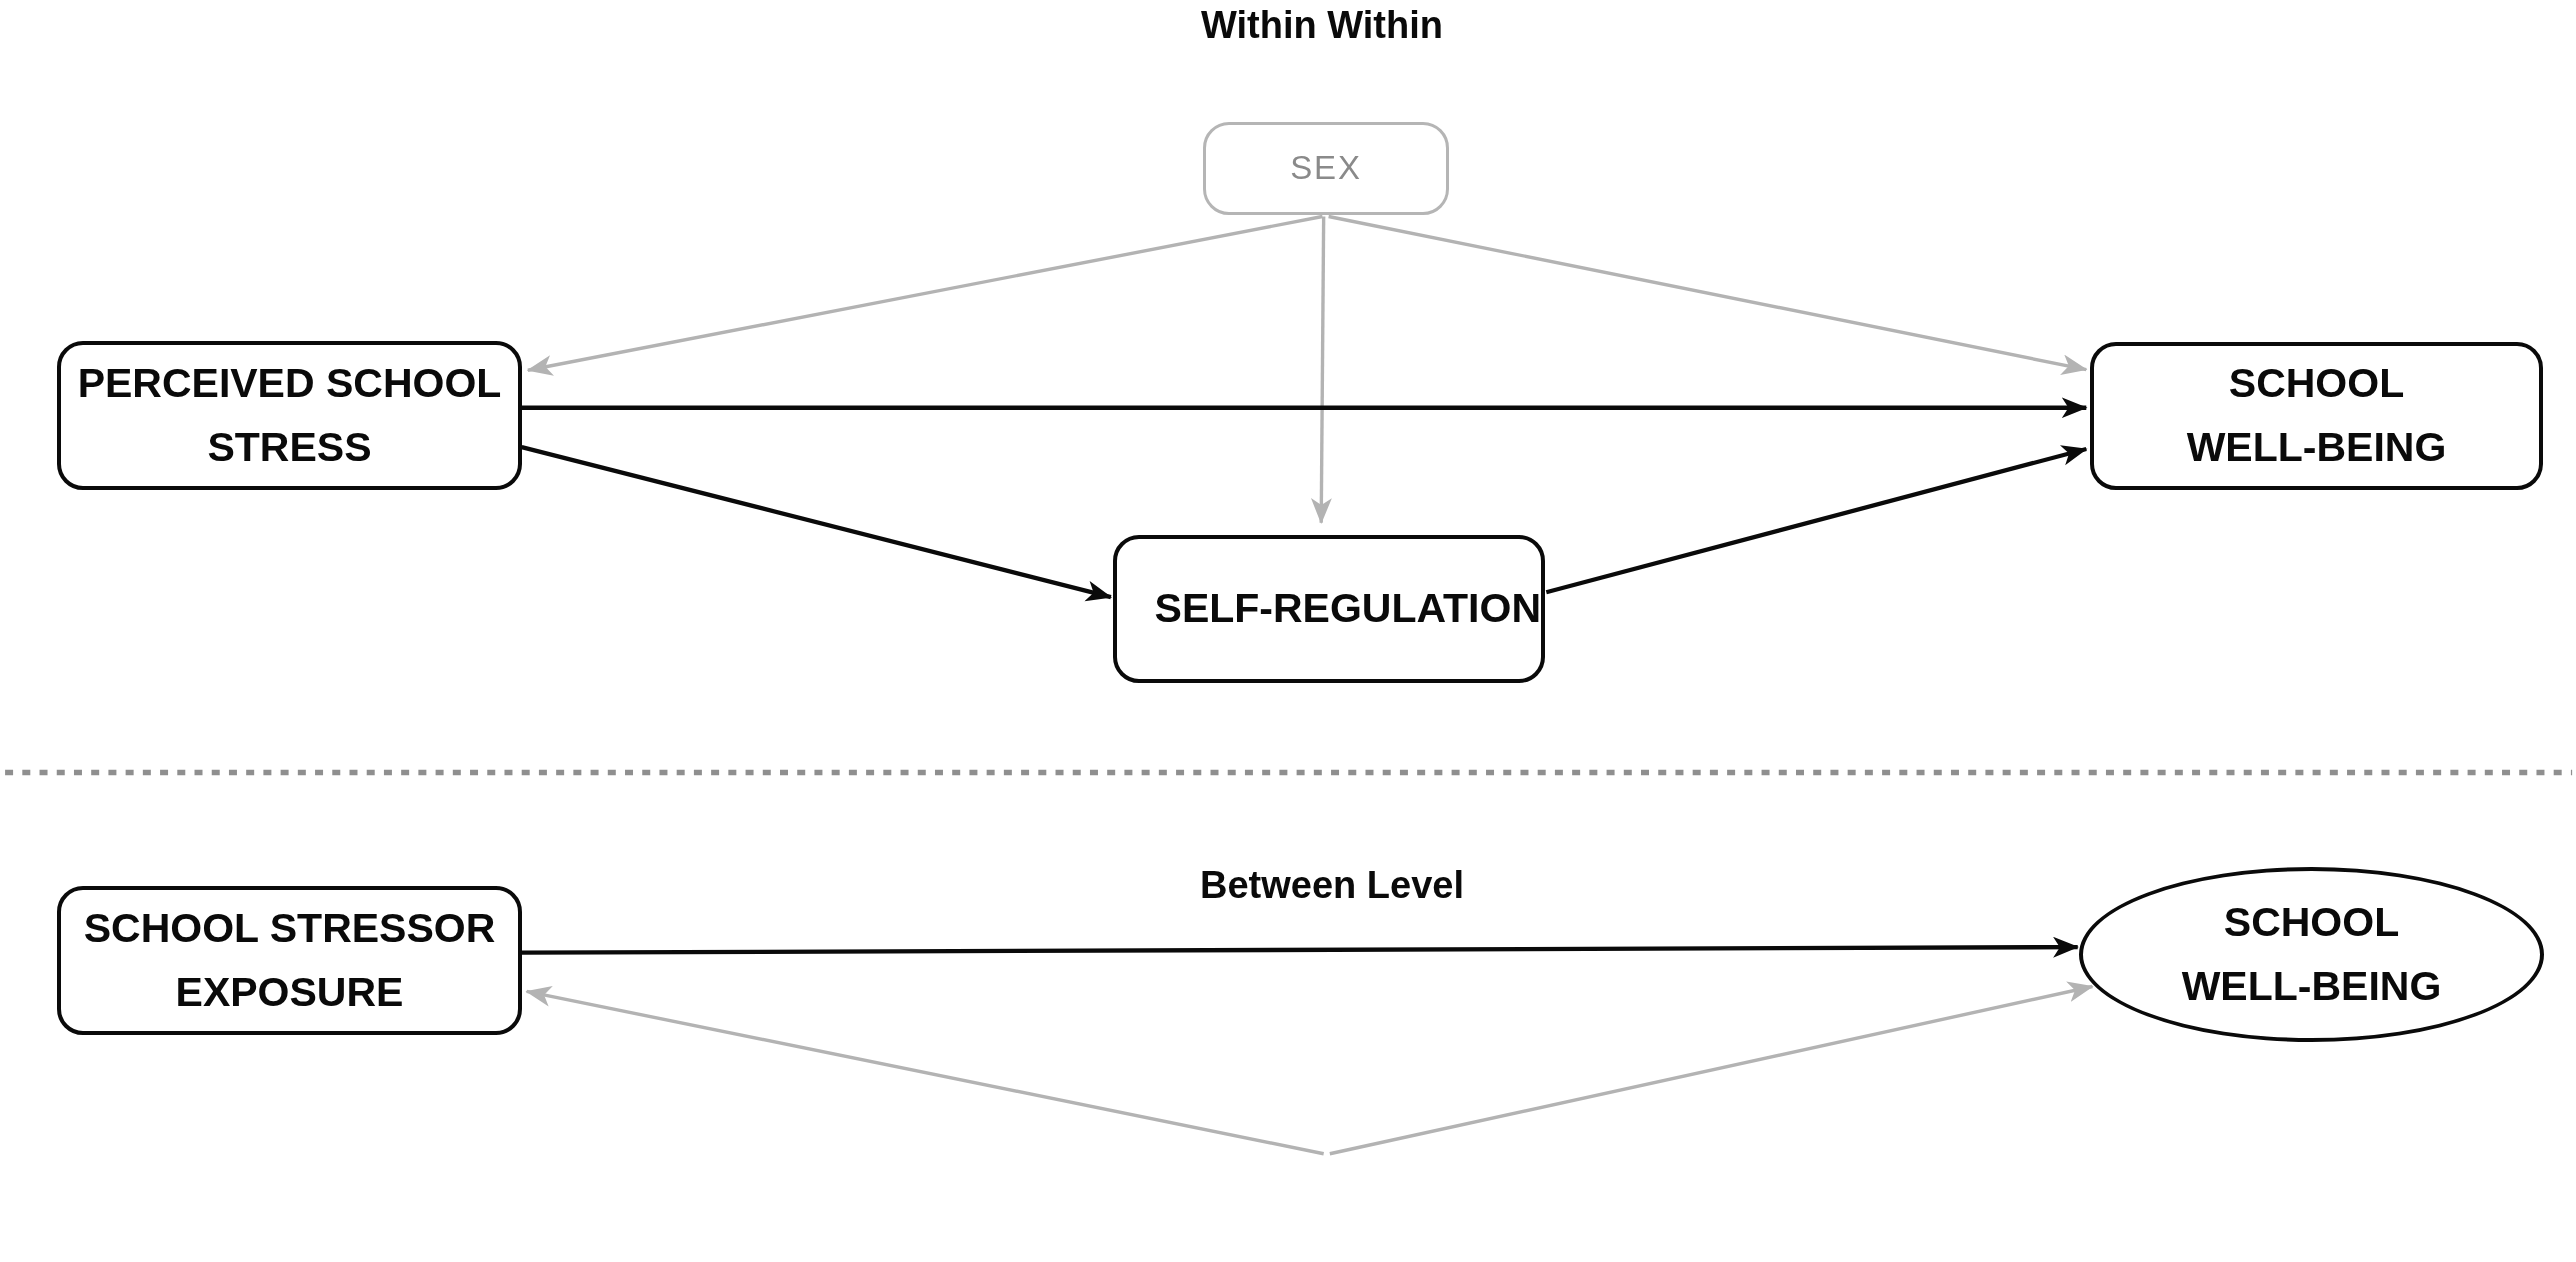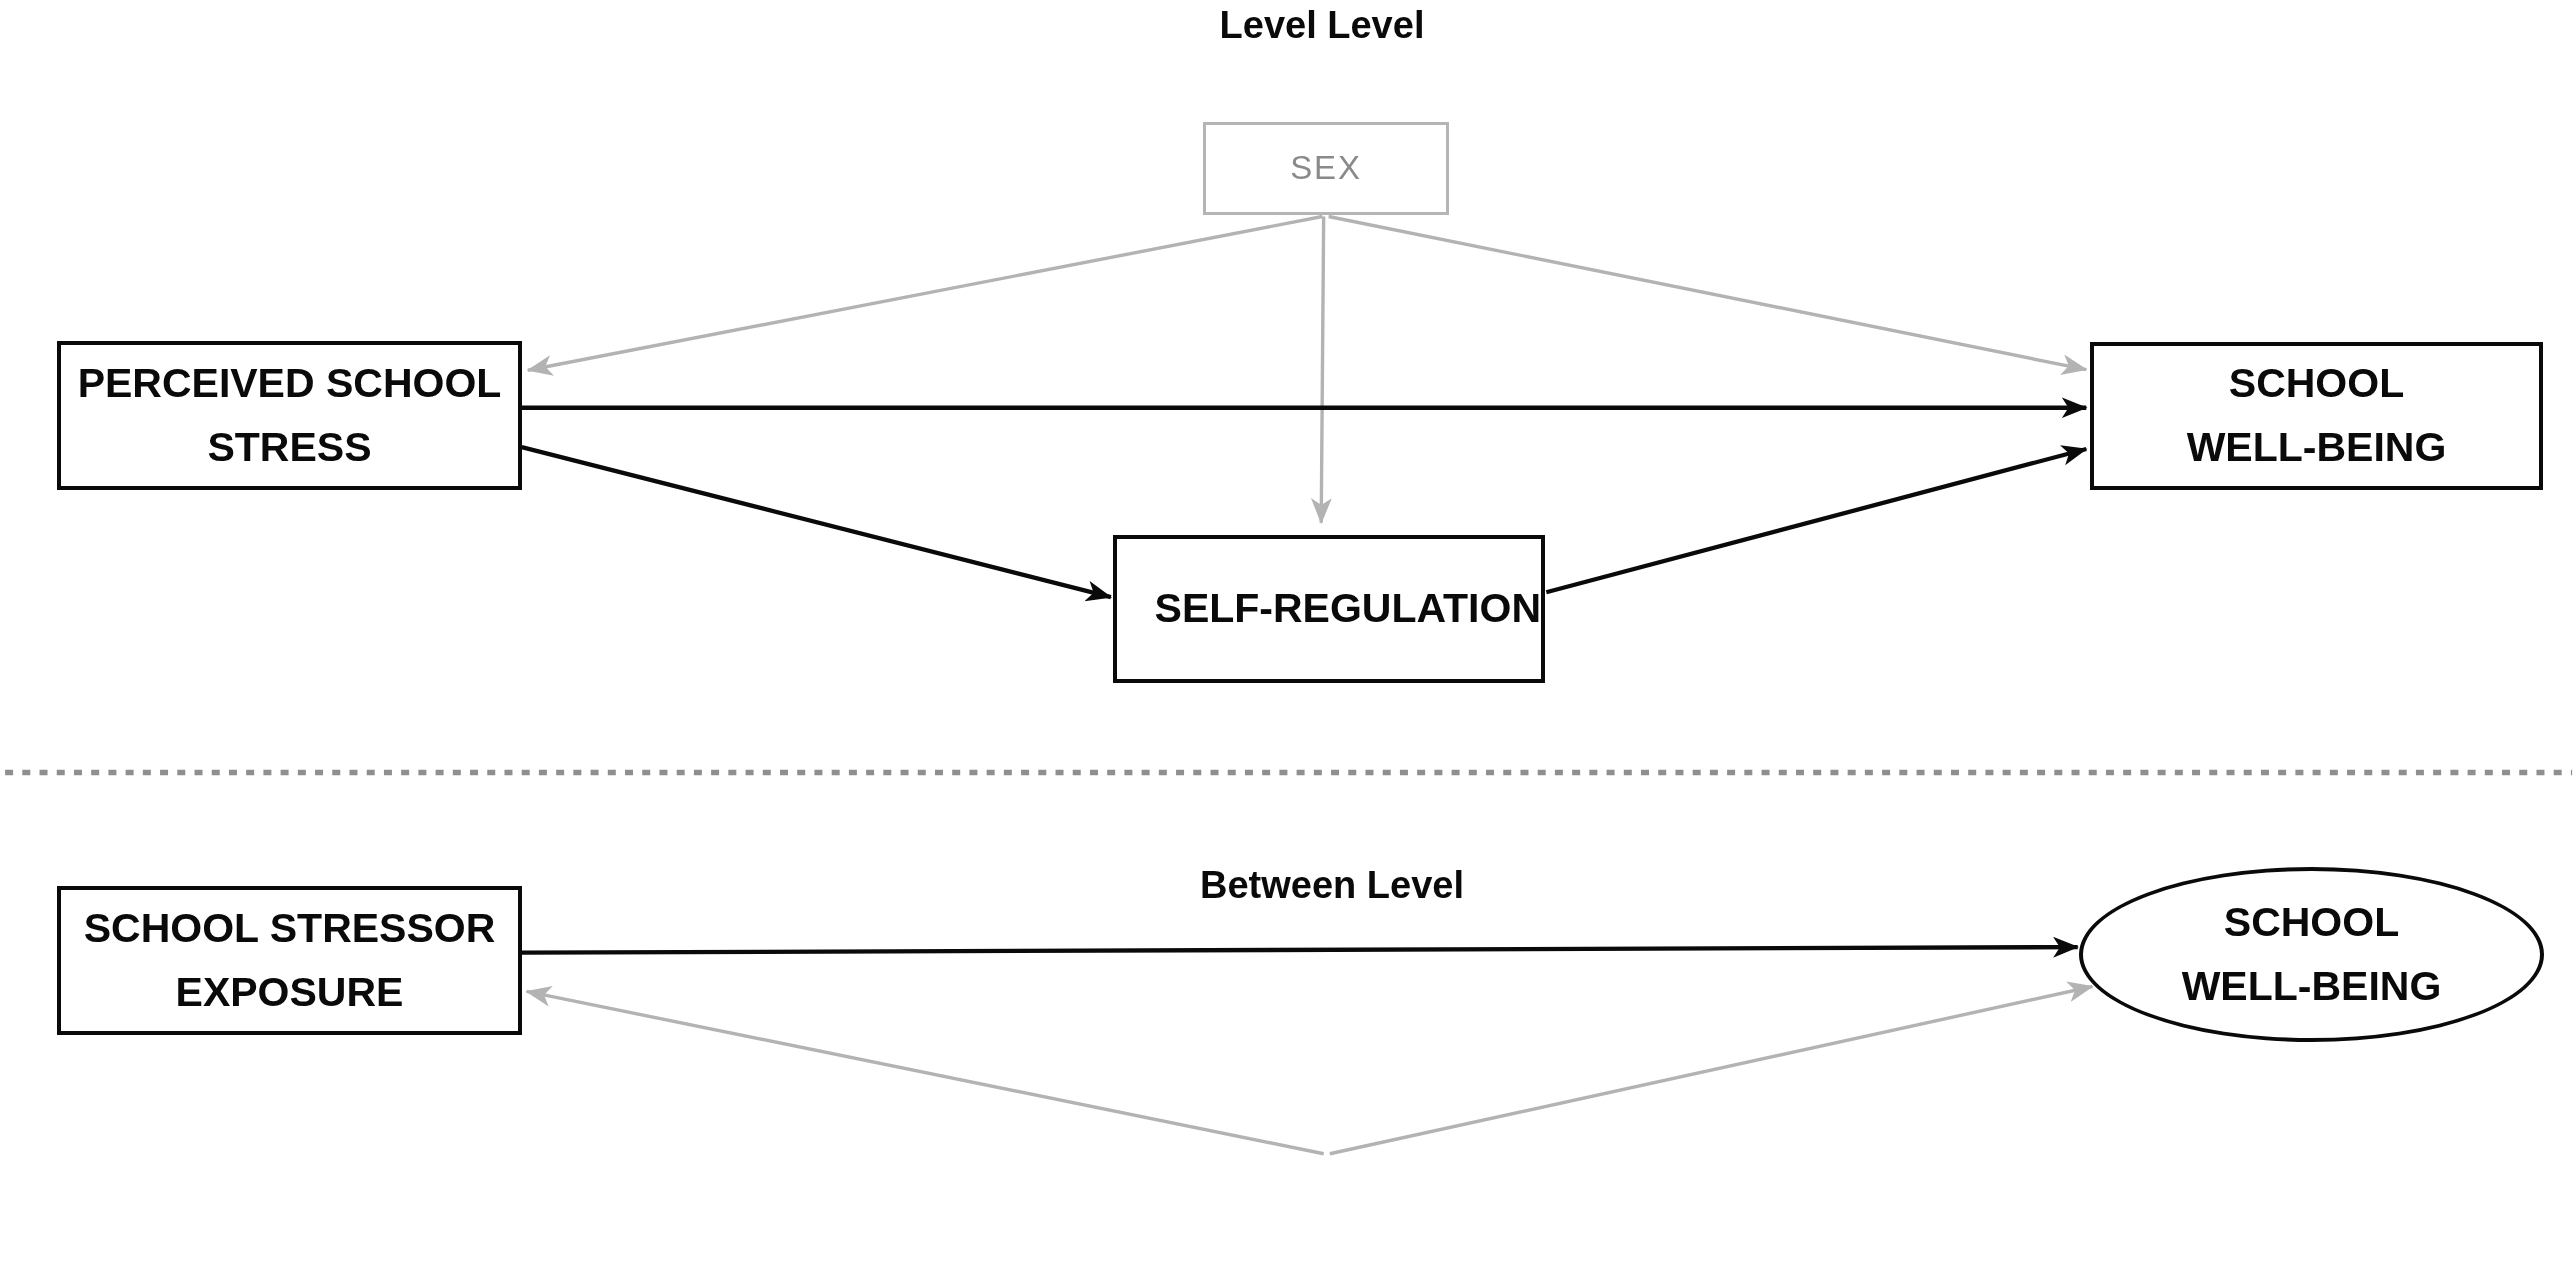--- a/index.html
+++ b/index.html
@@ -34,20 +34,21 @@
     white-space: nowrap;
   }
   .node {
     position: absolute;
     box-sizing: border-box;
     display: flex;
     align-items: center;
     justify-content: center;
     text-align: center;
     background: #ffffff;
+    border-radius: 26px;
   }
   .node span { white-space: pre-line; }
   .node.black {
     border: 4.3px solid #0a0a0a;
     color: #0a0a0a;
     font-weight: bold;
     font-size: 41px;
     line-height: 1.55;
     margin-top: 8px;
   }
@@ -83,21 +84,21 @@
     <line class="edge black" x1="848" y1="727" x2="1806" y2="971" marker-end="url(#ah-black)"></line>
     <line class="edge black" x1="2514" y1="963" x2="3392" y2="730" marker-end="url(#ah-black)"></line>
 
     <line class="divider" x1="8" y1="1256" x2="4182" y2="1256" stroke-dasharray="13 15"></line>
 
     <line class="edge black" x1="848" y1="1549" x2="3378" y2="1540" marker-end="url(#ah-black)"></line>
     <line class="edge gray" x1="2152" y1="1876" x2="856" y2="1612" marker-end="url(#ah-gray)"></line>
     <line class="edge gray" x1="2162" y1="1876" x2="3402" y2="1604" marker-end="url(#ah-gray)"></line>
   </svg>
 
-  <div class="section-title" style="left:1322px; top:3.7px;">Level Level</div>
+  <div class="section-title" style="left:1322px; top:3.7px;">Within Within</div>
 
   <div class="node gray" style="left:1203px; top:122px; width:246px; height:93px;">
     <span>SEX</span>
   </div>
 
   <div class="node black" style="left:57px; top:333px; width:465px; height:149px;">
     <span>PERCEIVED SCHOOL
 STRESS</span>
   </div>
 

